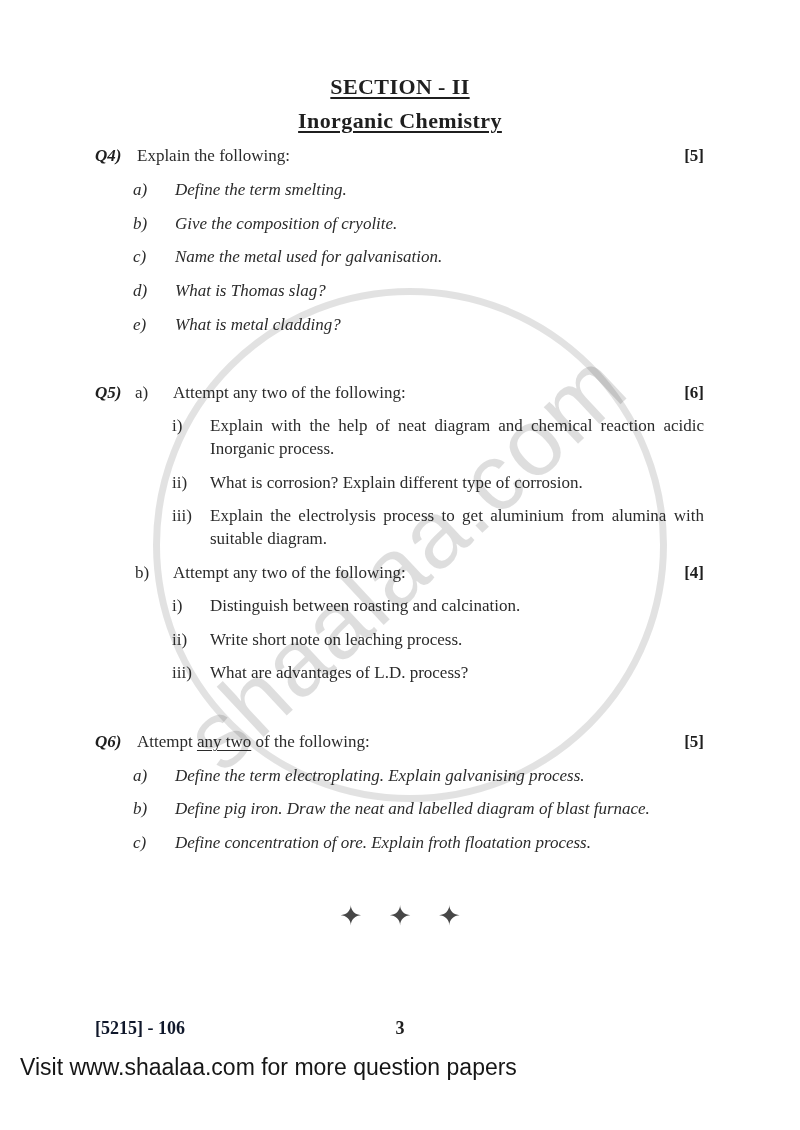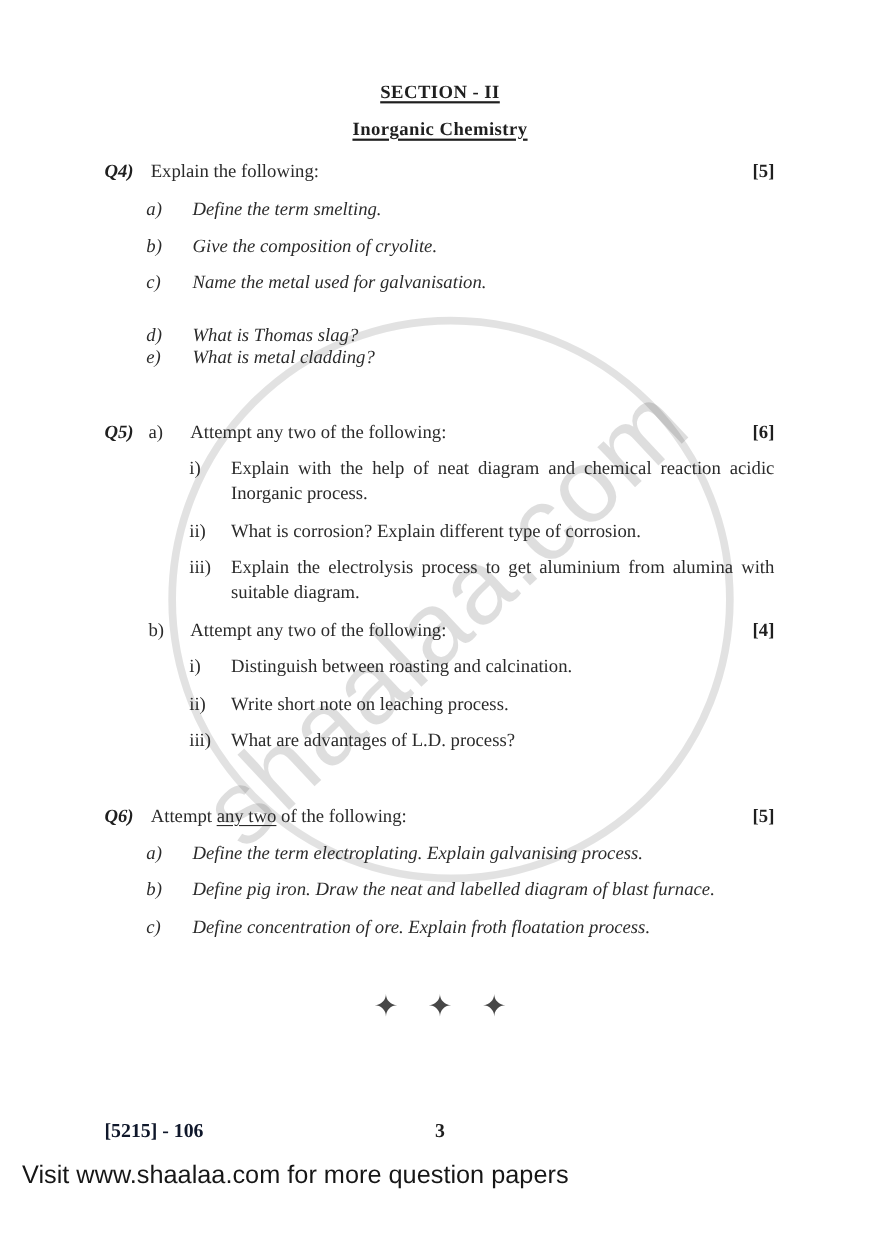--- a/index.html
+++ b/index.html
@@ -27,21 +27,21 @@
     z-index:0;white-space:nowrap;
   }
   
   .content{position:absolute;inset:0;z-index:1;}
   .row{
     position:absolute;left:95px;width:609px;
     font-size:17px;line-height:23px;
   }
   .center-row{position:absolute;left:0;width:800px;text-align:center;}
   .heading{
-    font-weight:bold;font-size:17px;letter-spacing:0.4px;
+    font-weight:bold;font-size:22px;letter-spacing:0.4px;
     text-decoration:underline;text-underline-offset:3px;text-decoration-thickness:1.6px;
     color:#1f1f1f;
     text-align:center;
   }
   .qlabel{
     display:inline-block;width:42px;
     font-weight:bold;font-style:italic;color:#1f1f1f;
     vertical-align:top;
   }
   .marks{
@@ -96,21 +96,21 @@
     </div>
     <div class="row letter-row" style="top:178px;">
       <span class="llabel">a)</span><span class="ltext">Define the term smelting.</span>
     </div>
     <div class="row letter-row" style="top:212px;">
       <span class="llabel">b)</span><span class="ltext">Give the composition of cryolite.</span>
     </div>
     <div class="row letter-row" style="top:245px;">
       <span class="llabel">c)</span><span class="ltext">Name the metal used for galvanisation.</span>
     </div>
-    <div class="row letter-row" style="top:293px;">
+    <div class="row letter-row" style="top:279px;">
       <span class="llabel">d)</span><span class="ltext">What is Thomas slag?</span>
     </div>
     <div class="row letter-row" style="top:313px;">
       <span class="llabel">e)</span><span class="ltext">What is metal cladding?</span>
     </div>
 
     <div class="row part-row" style="top:381px;">
       <span class="pl1">Q5)</span><span class="pl2">a)</span><span class="inline-prompt">Attempt any two of the following:</span>
       <span class="marks">[6]</span>
     </div>

